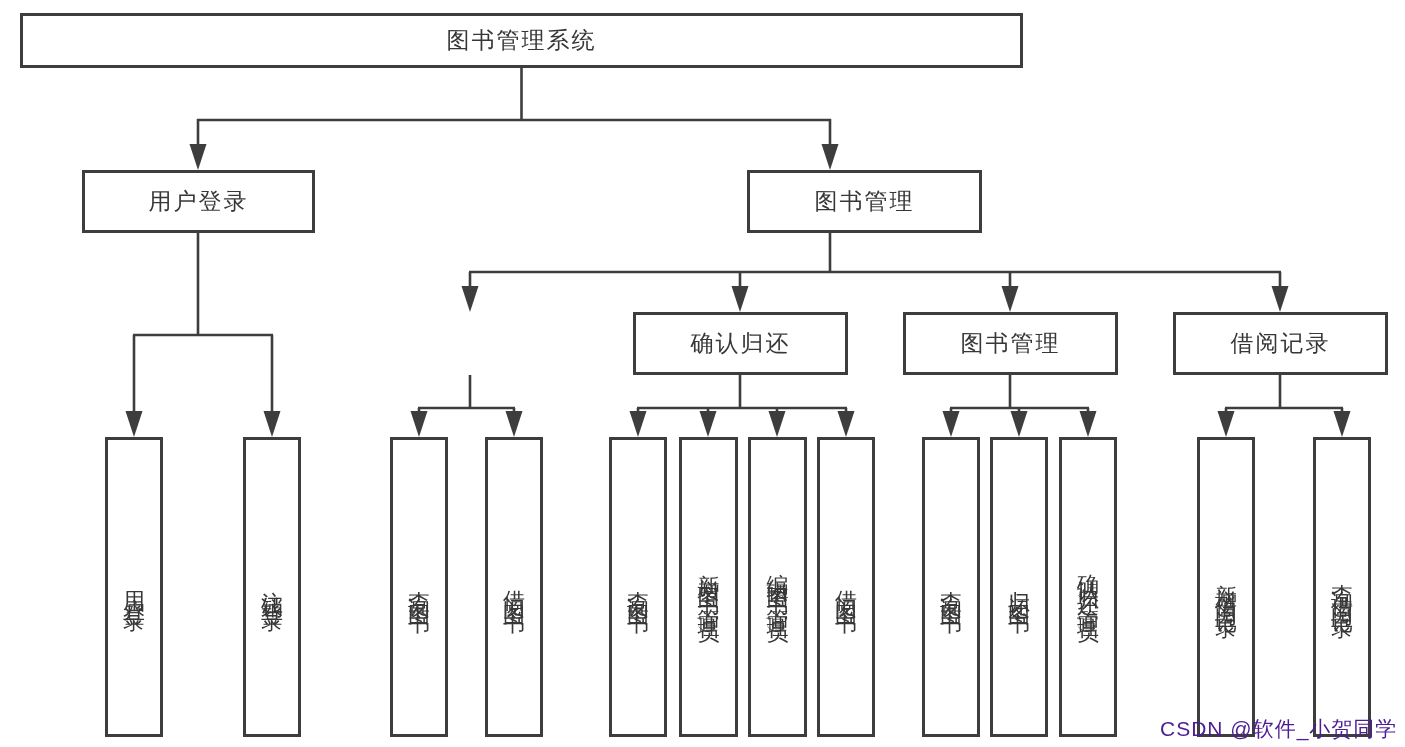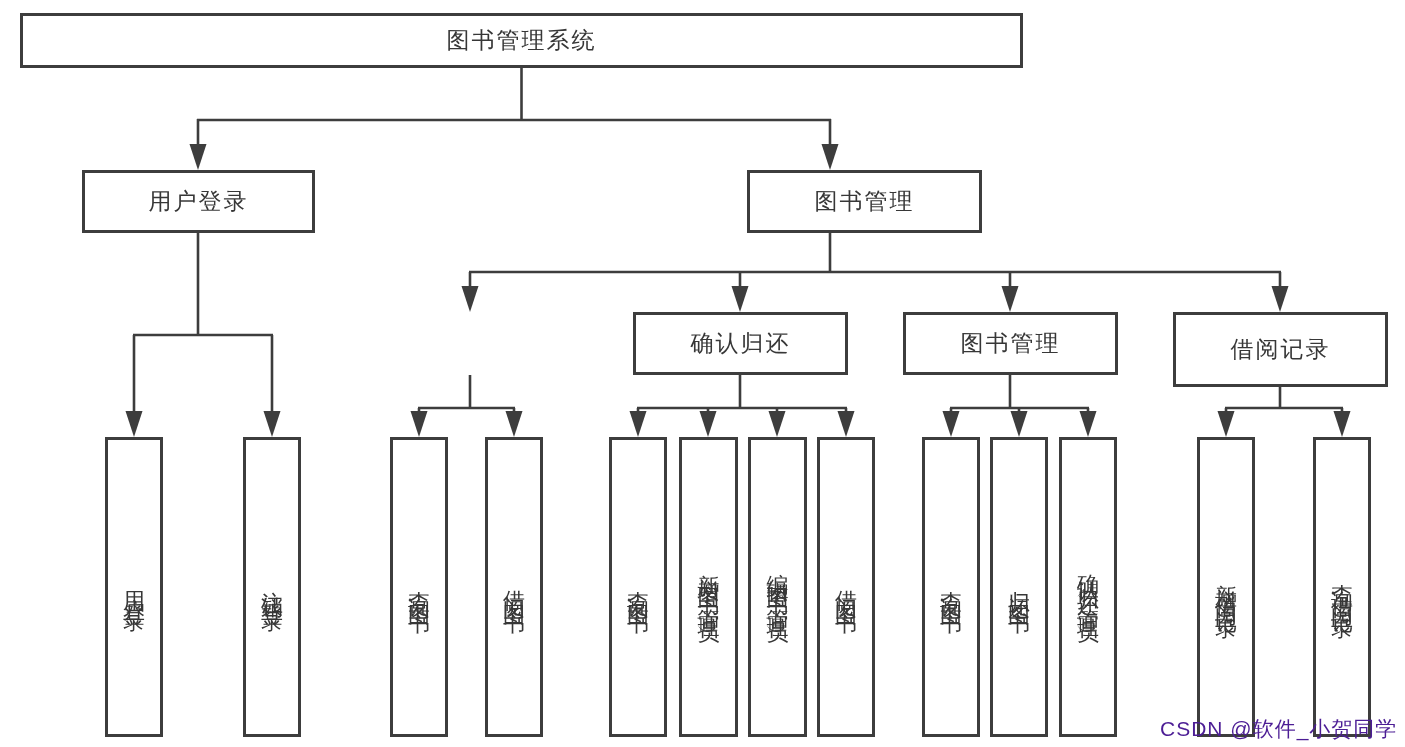--- a/index.html
+++ b/index.html
@@ -149,21 +149,21 @@
   <div class="node h-node" style="left:747px; top:170px; width:235px; height:63px;">
     <span>图书管理</span>
   </div>
 
   <div class="node h-node" style="left:633px; top:312px; width:215px; height:63px;">
     <span>确认归还</span>
   </div>
   <div class="node h-node" style="left:903px; top:312px; width:215px; height:63px;">
     <span>图书管理</span>
   </div>
-  <div class="node h-node" style="left:1173px; top:312px; width:215px; height:75px;">
+  <div class="node h-node" style="left:1173px; top:312px; width:215px; height:63px;">
     <span>借阅记录</span>
   </div>
 
   <div class="node v-node" style="left:105px; top:437px; width:58px; height:300px;">
     <span>用户登录</span>
   </div>
   <div class="node v-node" style="left:243px; top:437px; width:58px; height:300px;">
     <span>注销登录</span>
   </div>
 

